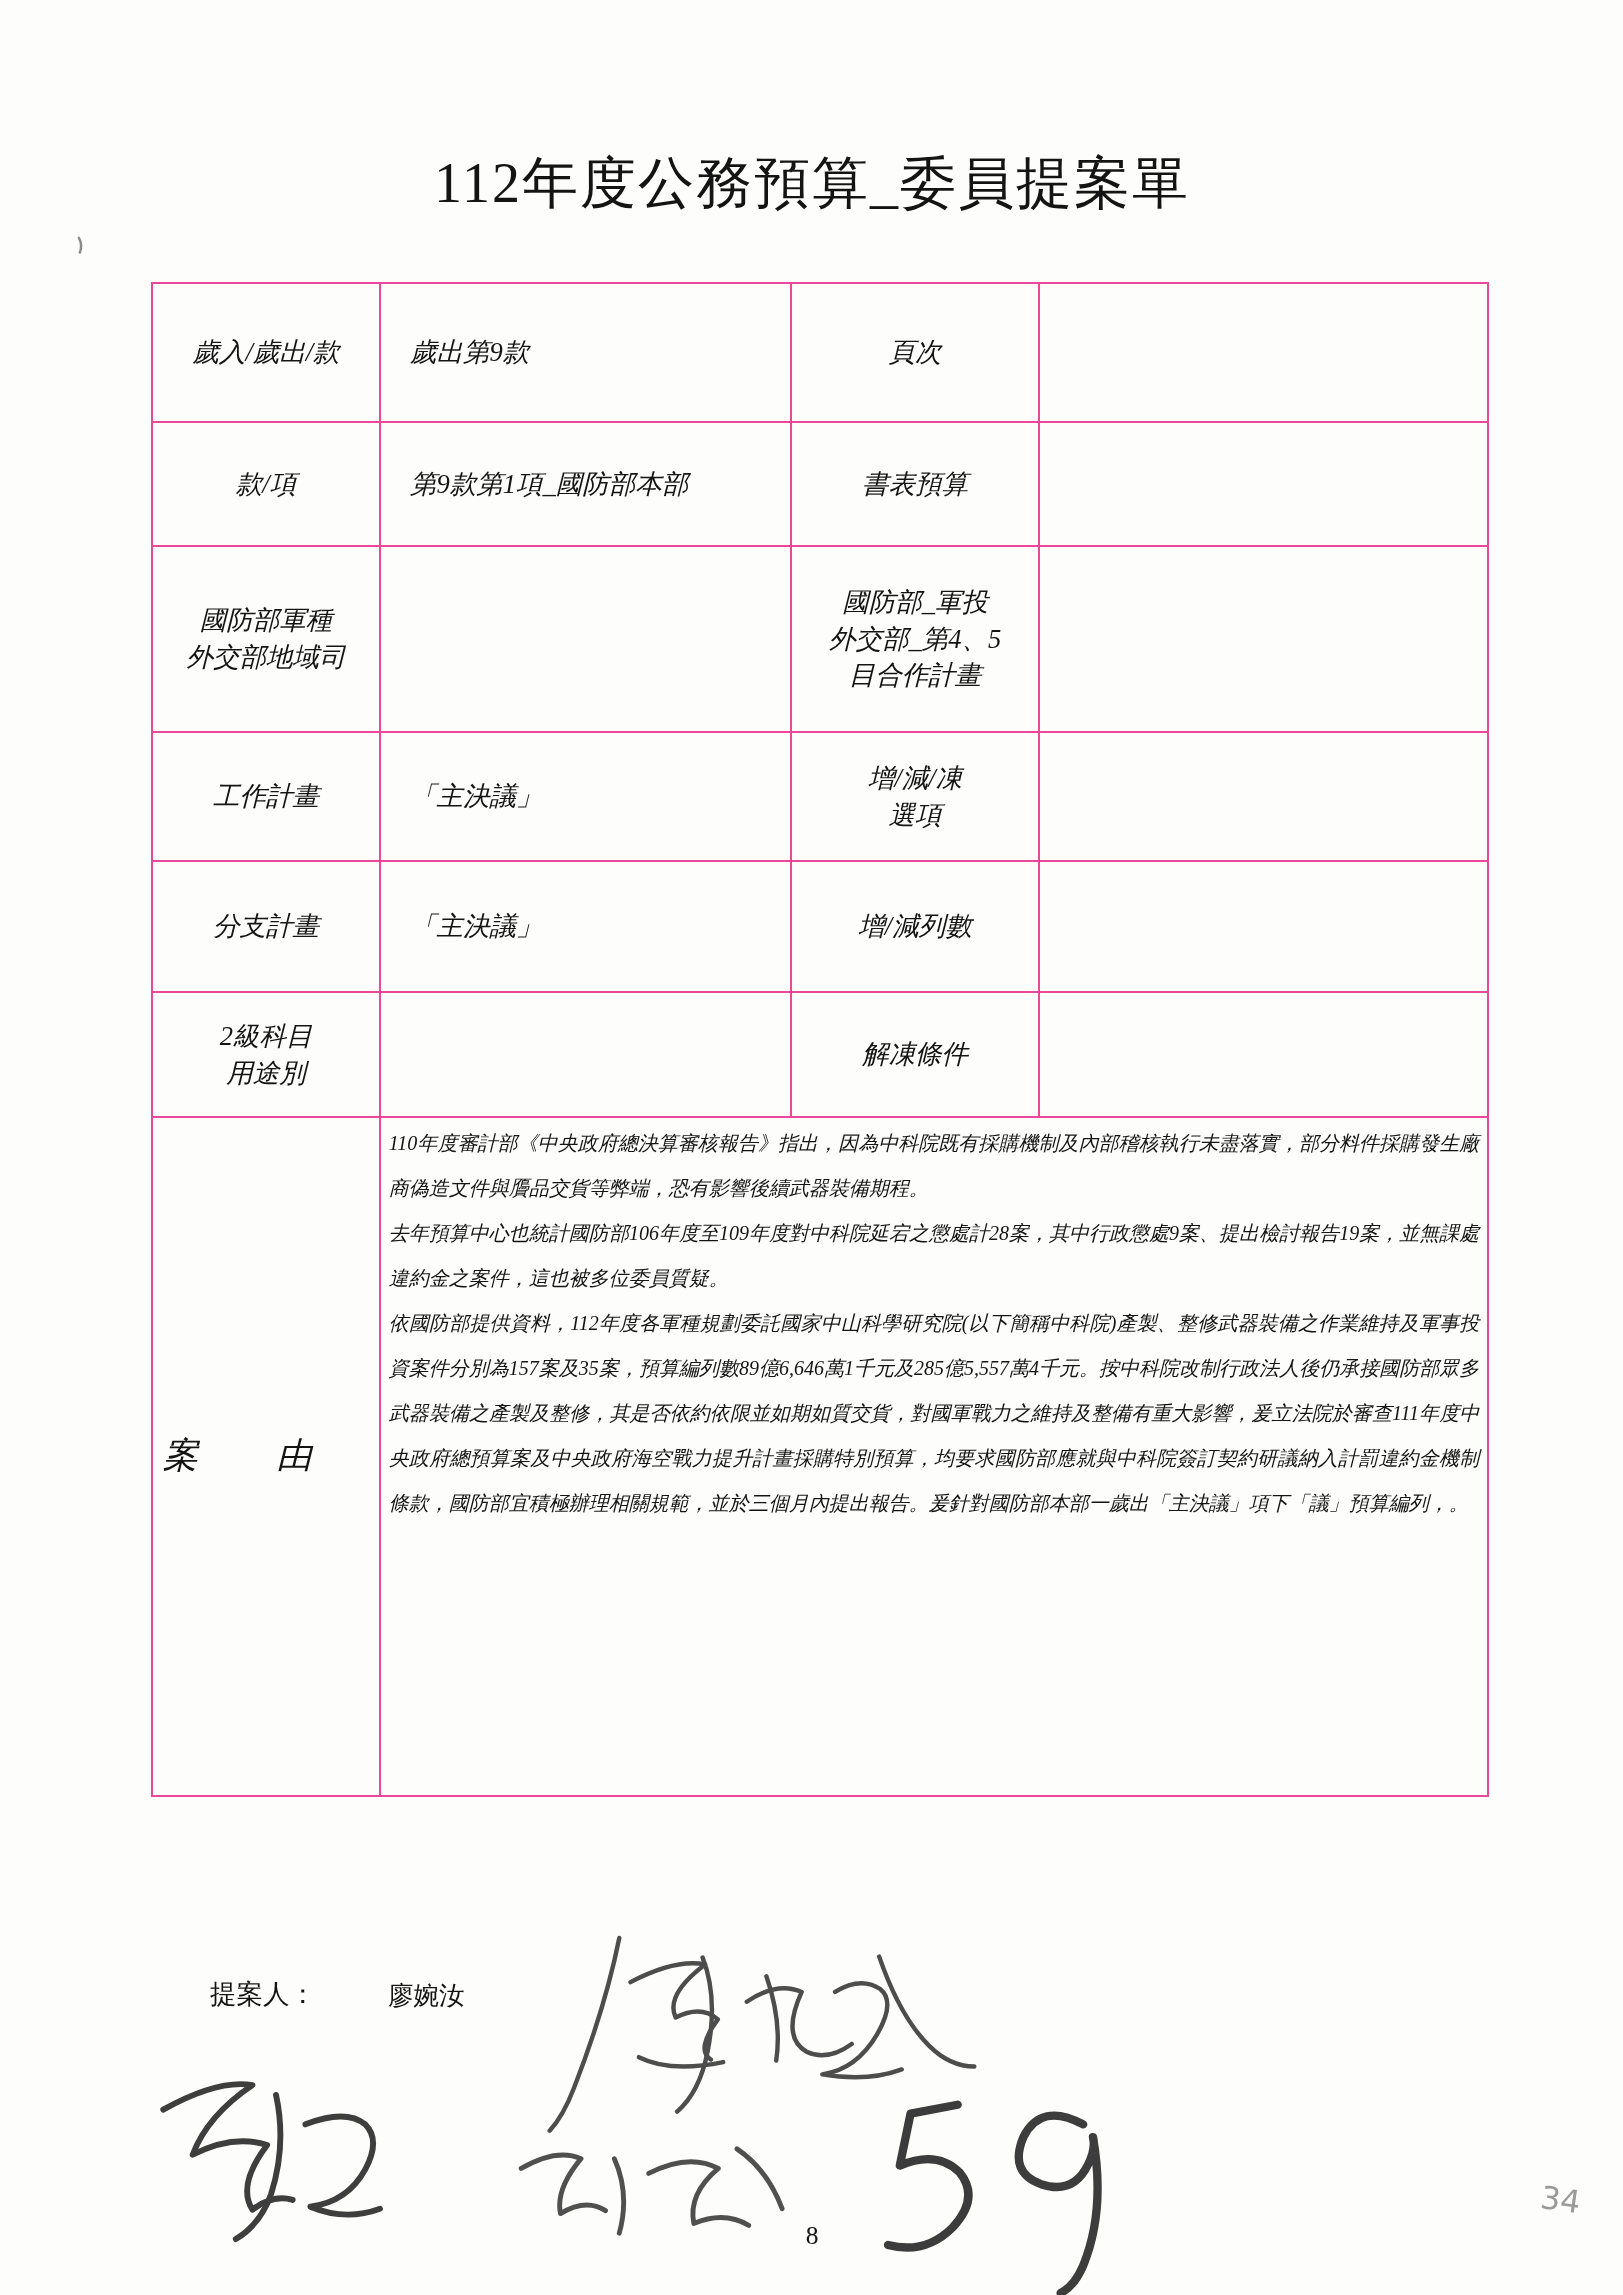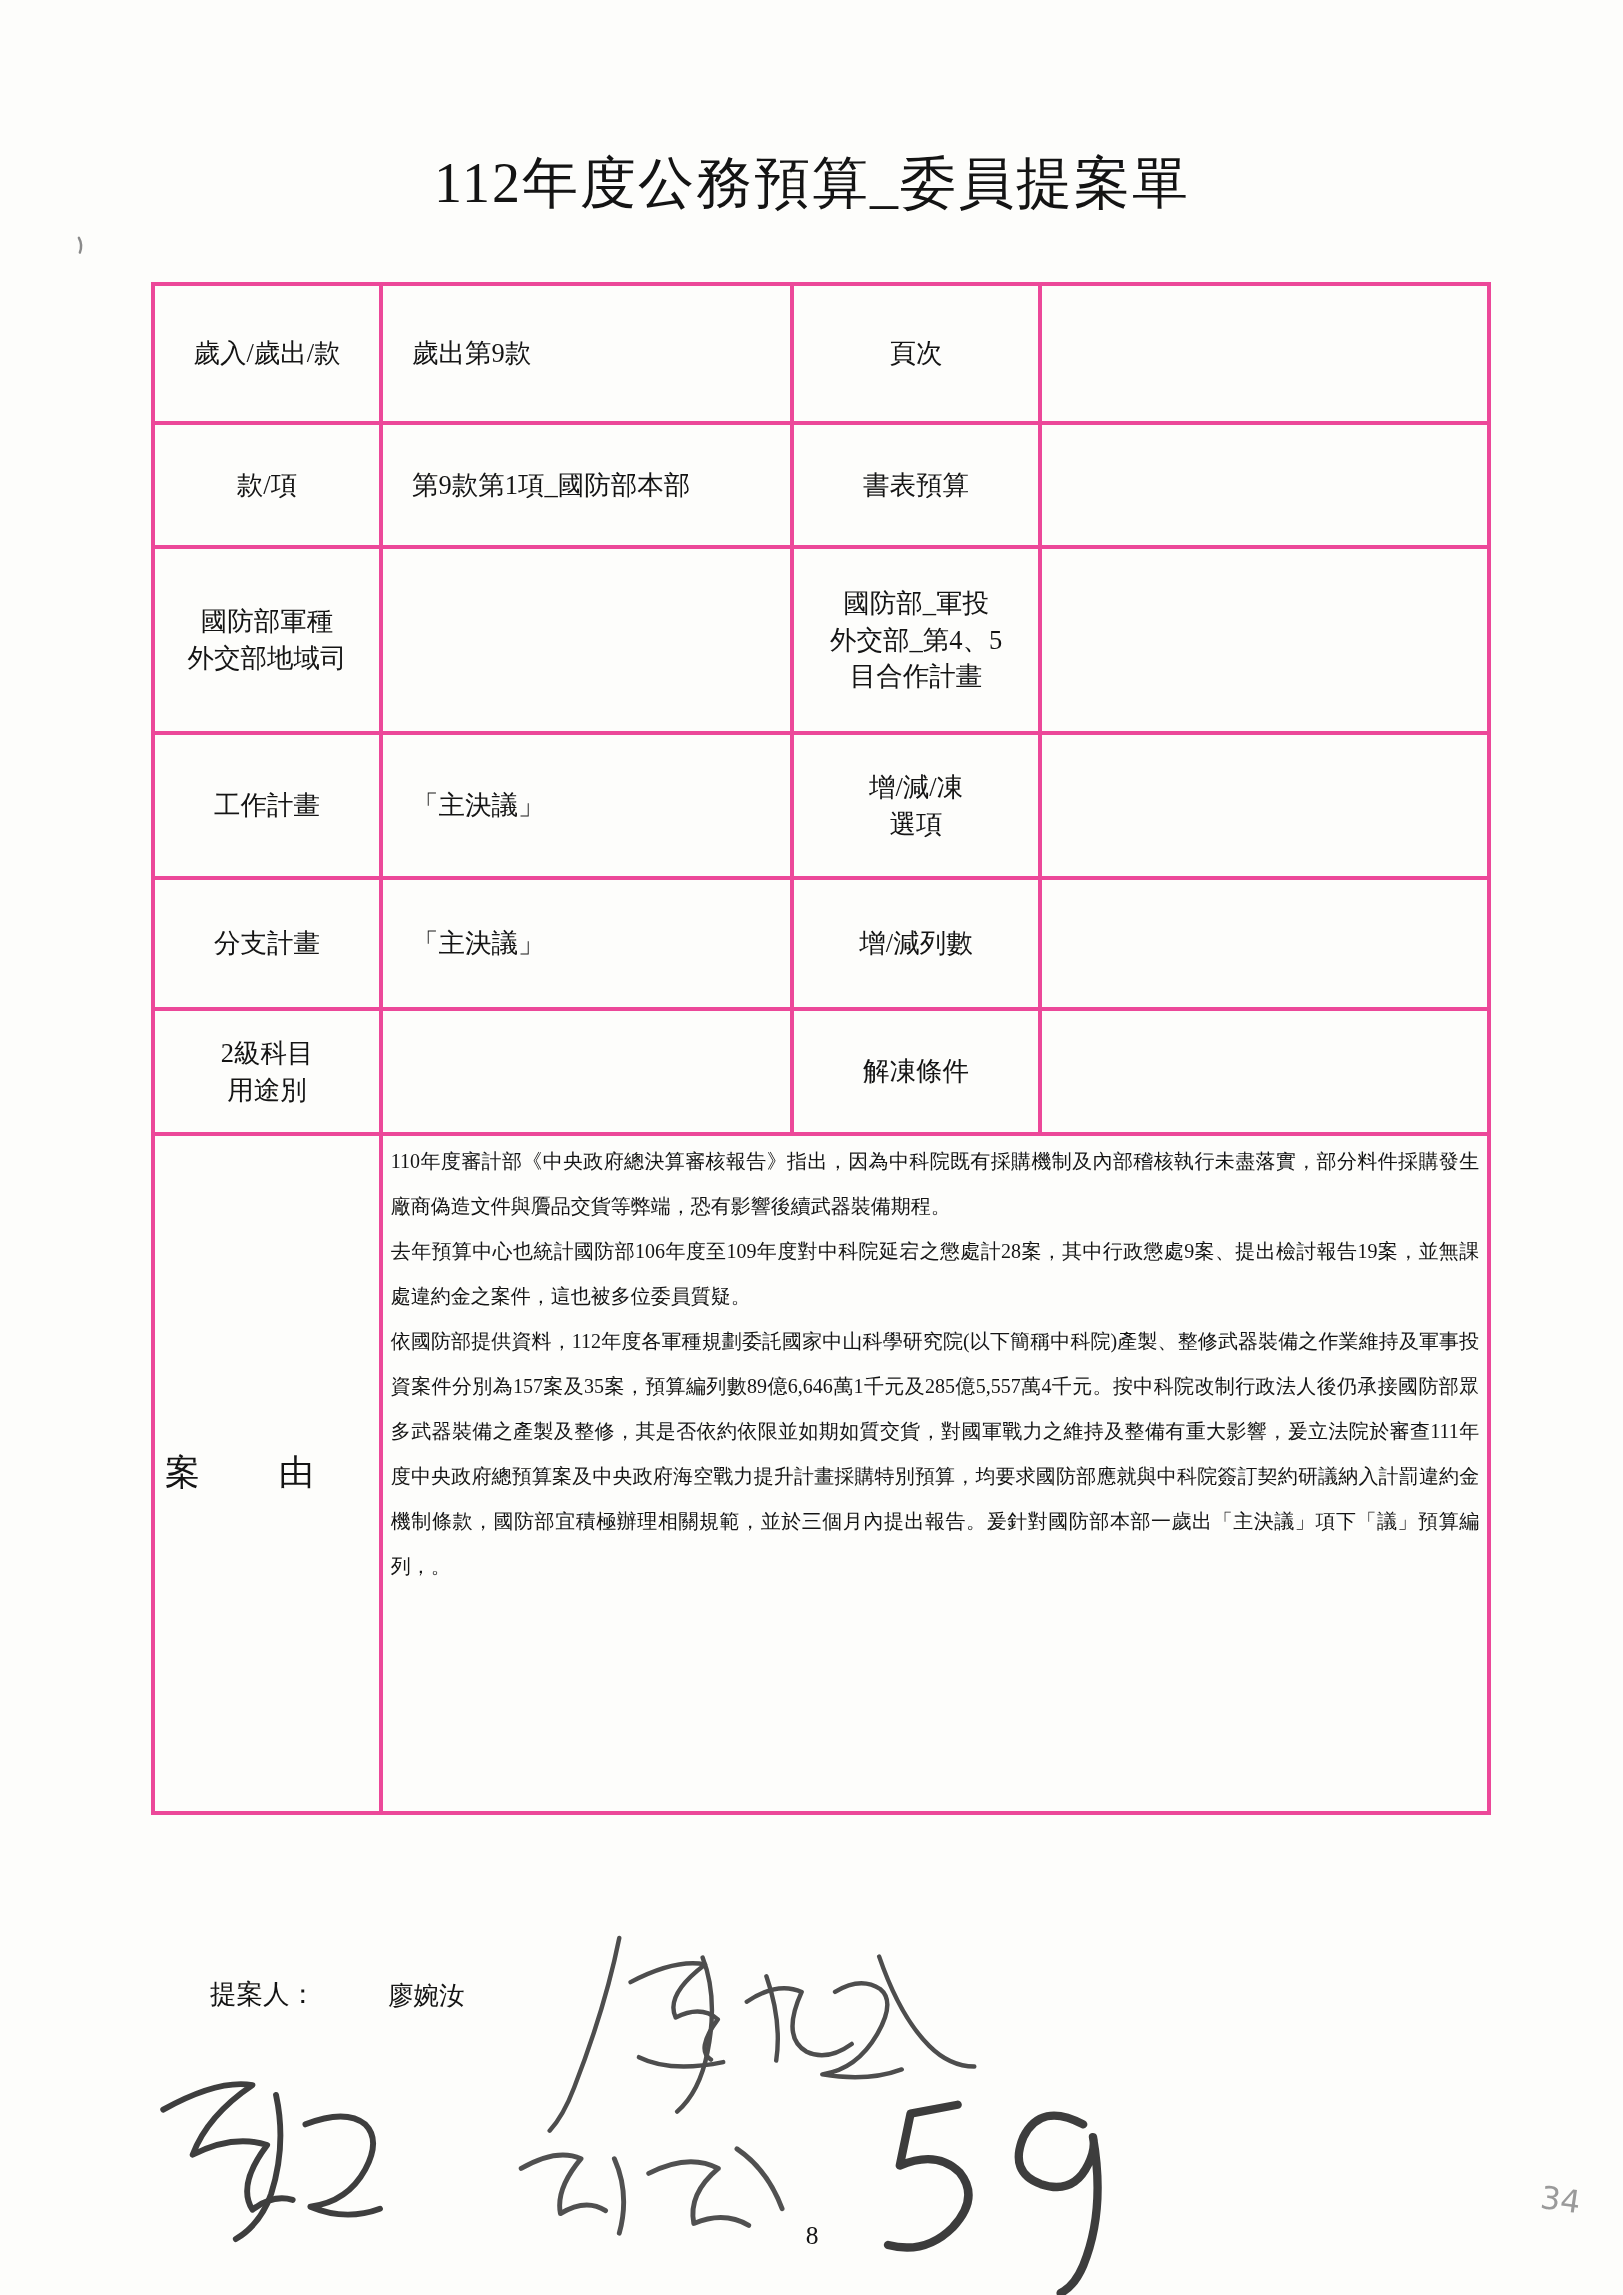--- a/index.html
+++ b/index.html
@@ -18,27 +18,28 @@
     letter-spacing:2px;
     font-weight:400;
   }
   .form-table{
     position:absolute;left:151px;top:282px;
     border-collapse:collapse;
     table-layout:fixed;
     width:1335px;
   }
   .form-table td{
-    border:4px solid #ec4899;
+    border:2px solid #ec4899;
     vertical-align:middle;
     font-size:26.5px;
     line-height:1.38;
     padding:3.9px 6.9px;
     box-sizing:border-box;
     overflow:hidden;
+    font-style:italic;
   }
   td.lbl{ text-align:center; white-space:pre-line; }
   td.val{ text-align:left; padding-left:29px; white-space:pre-line; }
   td.lbl2{ text-align:center; white-space:pre-line; }
   td.val2{ }
   td.case-label{ text-align:left; font-size:35px; letter-spacing:2.9px;padding-left:10px; }
   td.case-text{
     vertical-align:top;
     text-align:justify;
     font-size:20px;
@@ -92,21 +93,21 @@
       </tr>
       <tr style="height:186px">
         <td class="lbl">國防部軍種
 外交部地域司</td>
         <td class="val"></td>
         <td class="lbl2">國防部_軍投
 外交部_第4、5
 目合作計畫</td>
         <td class="val2"></td>
       </tr>
-      <tr style="height:145px">
+      <tr style="height:129px">
         <td class="lbl">工作計畫</td>
         <td class="val">「主決議」</td>
         <td class="lbl2">增/減/凍
 選項</td>
         <td class="val2"></td>
       </tr>
       <tr style="height:131px">
         <td class="lbl">分支計畫</td>
         <td class="val">「主決議」</td>
         <td class="lbl2">增/減列數</td>

